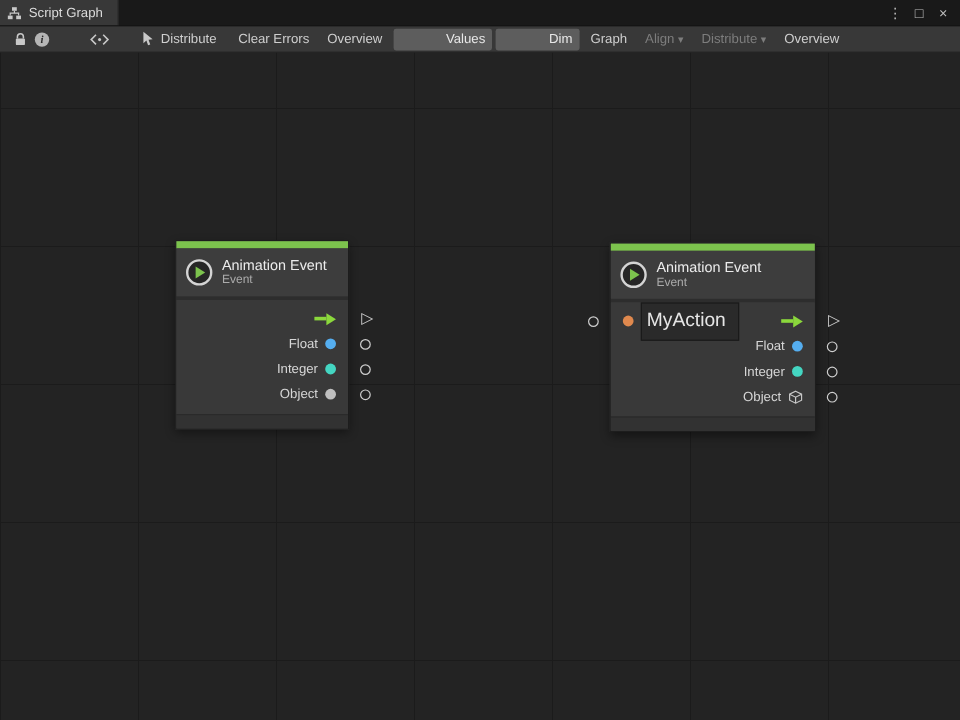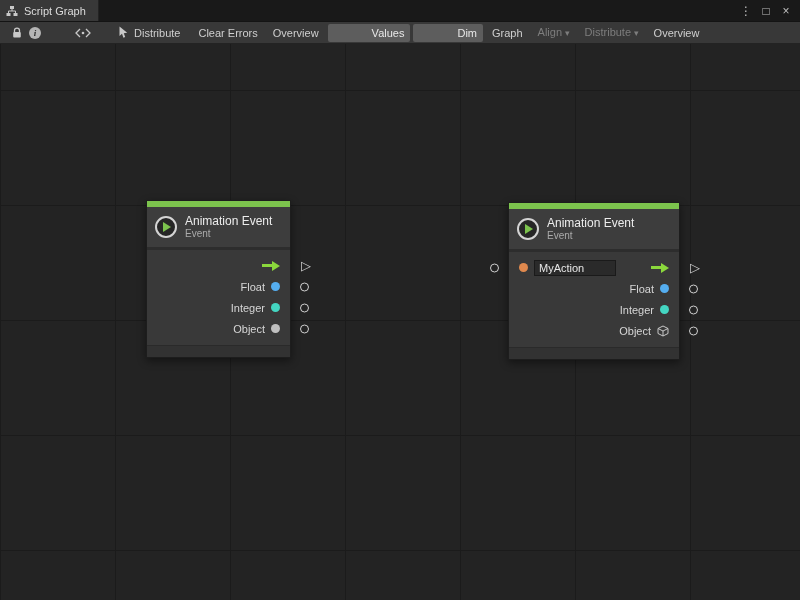--- a/index.html
+++ b/index.html
@@ -104,22 +104,22 @@
     color: #cfcfcf; font-size: 13px; line-height: 13px;
     font-family: "DejaVu Sans", sans-serif;
   }
   .flow-arrow { display: inline-flex; align-items: center; }
   .flow-arrow .shaft { width: 10px; height: 3px; background: #8bd83c; }
   .flow-arrow .head {
     width: 0; height: 0;
     border-left: 8px solid #8bd83c; border-top: 5px solid transparent; border-bottom: 5px solid transparent;
   }
   .action-field {
-    width: 82px; height: 16px; background: #2a2a2a; border: 1px solid #1a1a1a;
-    color: #e6e6e6; font-size: 11px; padding: 0 4px; outline: none;
+    width: 82px; height: 32px; background: #2a2a2a; border: 1px solid #1a1a1a;
+    color: #e6e6e6; font-size: 16px; padding: 0 4px; outline: none;
     font-family: "Liberation Sans", "DejaVu Sans", sans-serif;
   }
   .node-footer { height: 12px; background: #323232; border-top: 1px solid #2a2a2a; }
   .cube { flex: 0 0 12px; }
 </style>
 </head>
 <body>
 
 <div class="window">
 

